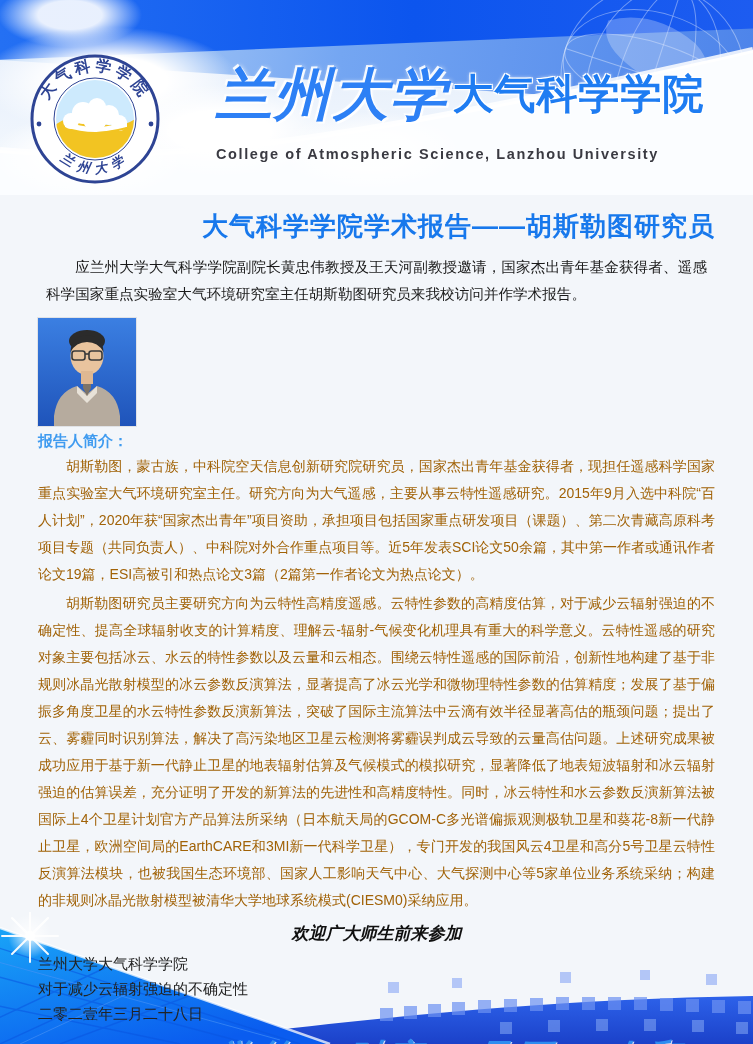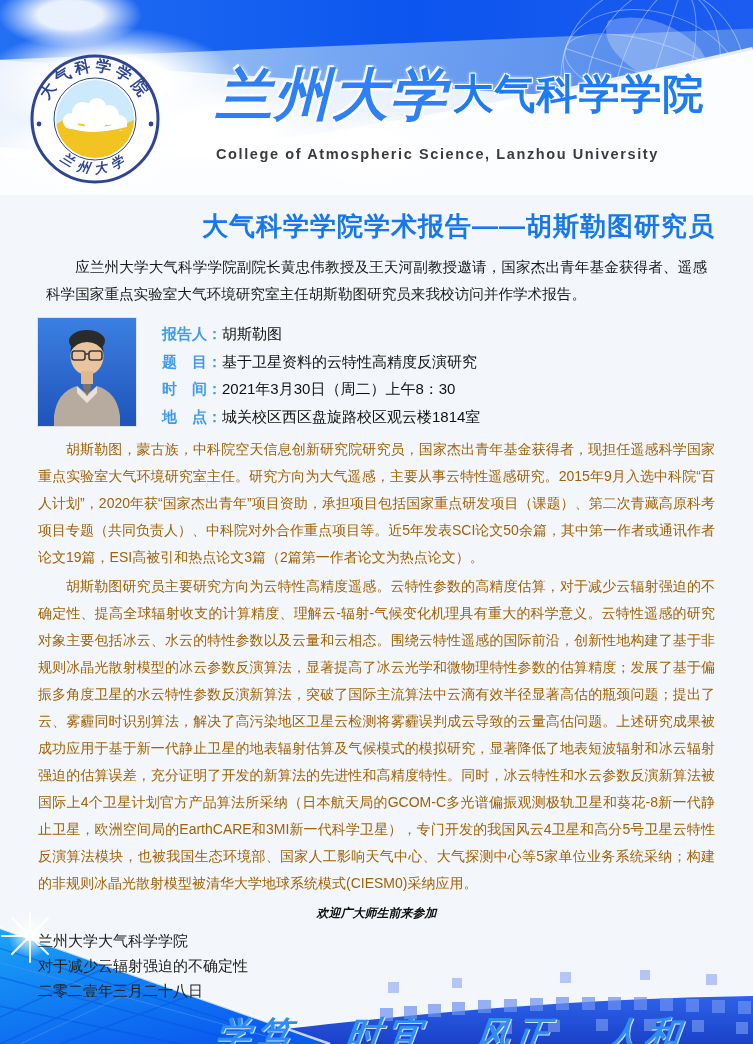--- a/index.html
+++ b/index.html
@@ -40,21 +40,21 @@
   .main-title{margin:14px 0 10px;text-align:right;font-size:26px;font-weight:bold;
        color:#1778ec;letter-spacing:1px;}
   .intro{margin:4px 8px 10px;font-size:14.6px;line-height:27px;text-align:justify;text-indent:2em;}
   .inforow{display:flex;gap:26px;margin:2px 0 6px;}
   .photo{flex:0 0 98px;width:98px;height:108px;overflow:hidden;box-shadow:0 0 0 1px rgba(0,0,0,.08);}
   .infolist{padding-top:2px;font-size:15px;line-height:27.5px;}
   .ilabel{color:#3f9bf0;font-weight:bold;}
   .ivalue{color:#111;}
   .bio-head{margin:6px 0 2px;font-size:15px;font-weight:bold;color:#3f9bf0;}
   .bio{margin:0 0 2px;font-size:14px;line-height:27px;text-align:justify;text-indent:2em;color:#a16207;}
-  .welcome{margin:8px 0 6px;text-align:center;font-size:12px;font-weight:bold;font-style:italic;color:#101010;}
+  .welcome{margin:8px 0 6px;text-align:center;font-size:17px;font-weight:bold;font-style:italic;color:#101010;}
   .sig{margin-right:6px;font-size:15px;line-height:25px;color:#222;}
 
   
   .motto{position:relative;z-index:3;display:flex;justify-content:space-between;
        padding:8px 30px 0 178px;}
   .motto span{font-size:35px;font-weight:bold;font-style:italic;color:#2e8df0;
        letter-spacing:5px;transform:skewX(-7deg);display:inline-block;
        text-shadow:1px 1px 0 rgba(255,255,255,.8);}
   .bottom-art{position:absolute;left:0;bottom:0;z-index:1;}
 </style>
@@ -155,28 +155,23 @@
             <rect x="51" y="33" width="13" height="9" rx="2.5"></rect>
             <line x1="47" y1="36" x2="51" y2="36"></line>
           </g>
           <rect x="43" y="54" width="12" height="14" fill="#dfb astonishing" opacity="0"></rect>
           <rect x="43" y="53" width="12" height="13" fill="#dfb892"></rect>
           <path d="M16,108 L16,98 Q19,74 39,68 L49,76 L59,68 Q79,74 82,98 L82,108 Z" fill="#b6ab9e"></path>
           <path d="M39,68 L49,78 L59,68 L59,75 L49,85 L39,75 Z" fill="#e8e2d8"></path>
           <path d="M45,70 L49,78 L53,70 L53,66 L45,66 Z" fill="#7d7468"></path>
         </svg>
       </div>
-      <div class="infolist">
-        <div><span class="ilabel">报告人：</span><span class="ivalue">胡斯勒图</span></div>
-        <div><span class="ilabel">题　目：</span><span class="ivalue">基于卫星资料的云特性高精度反演研究</span></div>
-        <div><span class="ilabel">时　间：</span><span class="ivalue">2021年3月30日（周二）上午8：30</span></div>
-        <div><span class="ilabel">地　点：</span><span class="ivalue">城关校区西区盘旋路校区观云楼1814室</span></div>
-      </div>
-    </div>
-
+    </div>
+
+    <div class="bio-head">报告人简介：</div>
     <p class="bio">胡斯勒图，蒙古族，中科院空天信息创新研究院研究员，国家杰出青年基金获得者，现担任遥感科学国家重点实验室大气环境研究室主任。研究方向为大气遥感，主要从事云特性遥感研究。2015年9月入选中科院“百人计划”，2020年获“国家杰出青年”项目资助，承担项目包括国家重点研发项目（课题）、第二次青藏高原科考项目专题（共同负责人）、中科院对外合作重点项目等。近5年发表SCI论文50余篇，其中第一作者或通讯作者论文19篇，ESI高被引和热点论文3篇（2篇第一作者论文为热点论文）。</p>
     <p class="bio">胡斯勒图研究员主要研究方向为云特性高精度遥感。云特性参数的高精度估算，对于减少云辐射强迫的不确定性、提高全球辐射收支的计算精度、理解云-辐射-气候变化机理具有重大的科学意义。云特性遥感的研究对象主要包括冰云、水云的特性参数以及云量和云相态。围绕云特性遥感的国际前沿，创新性地构建了基于非规则冰晶光散射模型的冰云参数反演算法，显著提高了冰云光学和微物理特性参数的估算精度；发展了基于偏振多角度卫星的水云特性参数反演新算法，突破了国际主流算法中云滴有效半径显著高估的瓶颈问题；提出了云、雾霾同时识别算法，解决了高污染地区卫星云检测将雾霾误判成云导致的云量高估问题。上述研究成果被成功应用于基于新一代静止卫星的地表辐射估算及气候模式的模拟研究，显著降低了地表短波辐射和冰云辐射强迫的估算误差，充分证明了开发的新算法的先进性和高精度特性。同时，冰云特性和水云参数反演新算法被国际上4个卫星计划官方产品算法所采纳（日本航天局的GCOM-C多光谱偏振观测极轨卫星和葵花-8新一代静止卫星，欧洲空间局的EarthCARE和3MI新一代科学卫星），专门开发的我国风云4卫星和高分5号卫星云特性反演算法模块，也被我国生态环境部、国家人工影响天气中心、大气探测中心等5家单位业务系统采纳；构建的非规则冰晶光散射模型被清华大学地球系统模式(CIESM0)采纳应用。</p>
 
     <div class="welcome">欢迎广大师生前来参加</div>
 
     <div class="sig">
       <div>兰州大学大气科学学院</div>
       <div>对于减少云辐射强迫的不确定性</div>
       <div>二零二壹年三月二十八日</div>
     </div>

